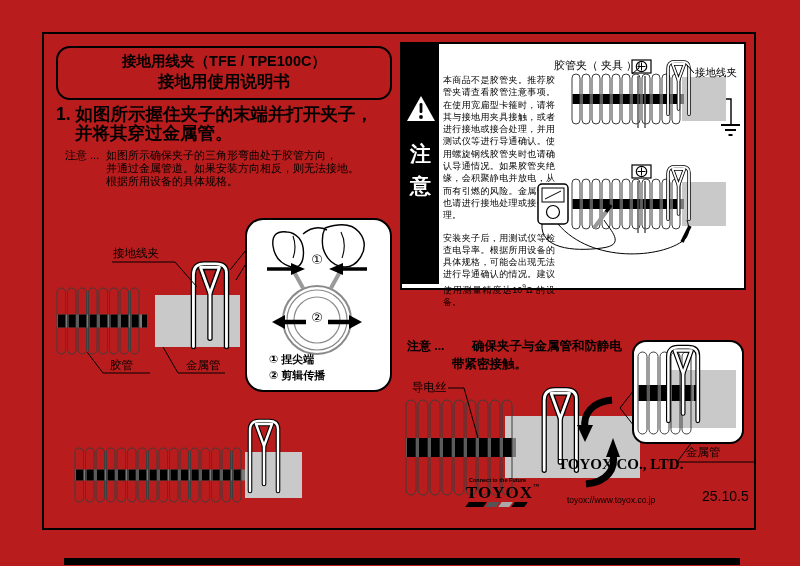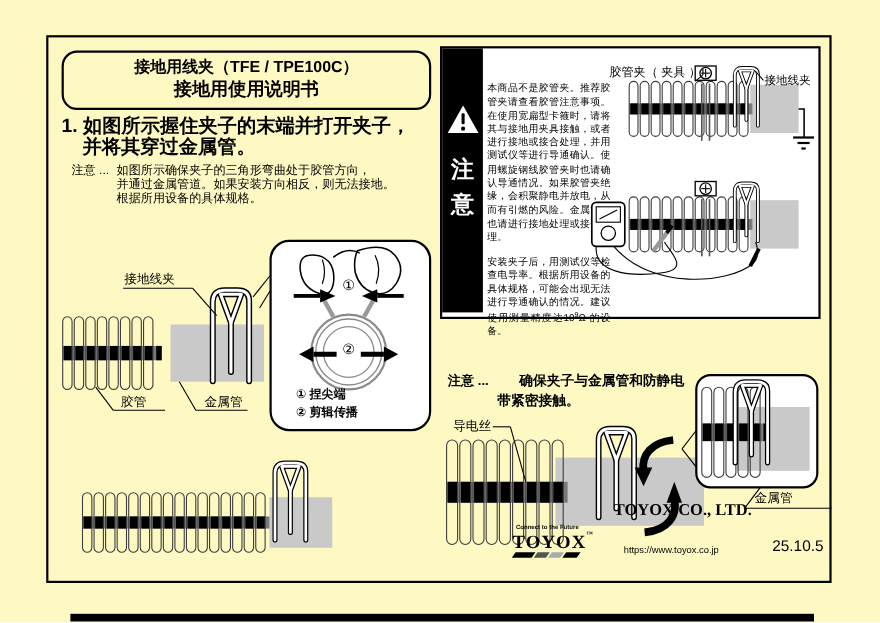--- a/index.html
+++ b/index.html
@@ -1,16 +1,16 @@
 <!DOCTYPE html>
 <html><head>
 <meta charset="utf-8">
 <style>
   html,body{margin:0;padding:0;background:#fff;}
-  .page{position:relative;width:800px;height:566px;background:#fef9c3;overflow:hidden;
+  .page{position:relative;width:800px;height:566px;background:#b91c1c;overflow:hidden;
         font-family:"Liberation Sans","DejaVu Sans",sans-serif;color:#000;}
   .abs{position:absolute;white-space:nowrap;}
   .b{font-weight:bold;}
   .doc-border{position:absolute;left:42px;top:32px;width:710px;height:494px;border:2px solid #000;}
   .title-box{position:absolute;left:56px;top:46px;width:332px;height:46px;border:2.5px solid #000;
              border-radius:14px;text-align:center;padding-top:4px;box-sizing:content-box;}
   .t1{font-size:14.5px;font-weight:bold;line-height:19px;}
   .t2{font-size:16.5px;font-weight:bold;line-height:21px;}
   .h-step{font-size:17.5px;font-weight:bold;line-height:19px;}
   .note-s{font-size:11px;line-height:13.5px;}
@@ -401,17 +401,17 @@
 
   <div class="abs b" style="left:469px;top:477px;font-size:5.5px;">Connect to the Future</div>
   <div class="abs footer-serif" style="left:466px;top:483px;font-size:17px;letter-spacing:1px;"><span>TOYOX</span><span style="font-size:6px;vertical-align:top;">™</span></div>
   <div class="logo-bar">
     <span style="width:18px;background:#000;"></span>
       <span style="width:11px;background:#555;"></span>
       <span style="width:11px;background:#aaa;"></span>
       <span style="width:13px;background:#000;"></span>
   </div>
   <div class="abs footer-serif" style="left:558px;top:456px;font-size:15px;font-family:Liberation Serif, serif;">TOYOX CO., LTD.</div>
-  <div class="abs" style="left:567px;top:495px;font-size:8.5px;">https://www.toyox.co.jp</div>
+  <div class="abs" style="left:567px;top:495px;font-size:8.5px;">toyox://www.toyox.co.jp</div>
   <div class="abs" style="left:702px;top:488px;font-size:14px;">25.10.5</div>
 
   <div class="bottom-strip"></div>
 </div>
 
 </body></html>

